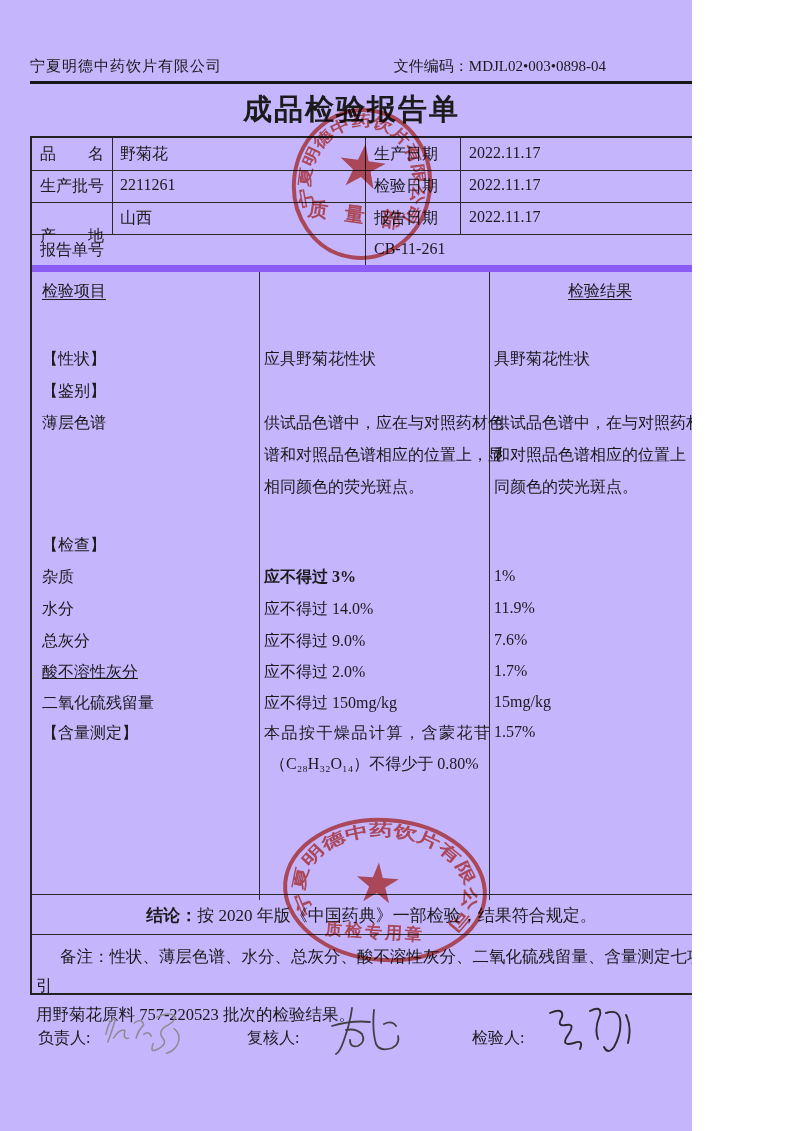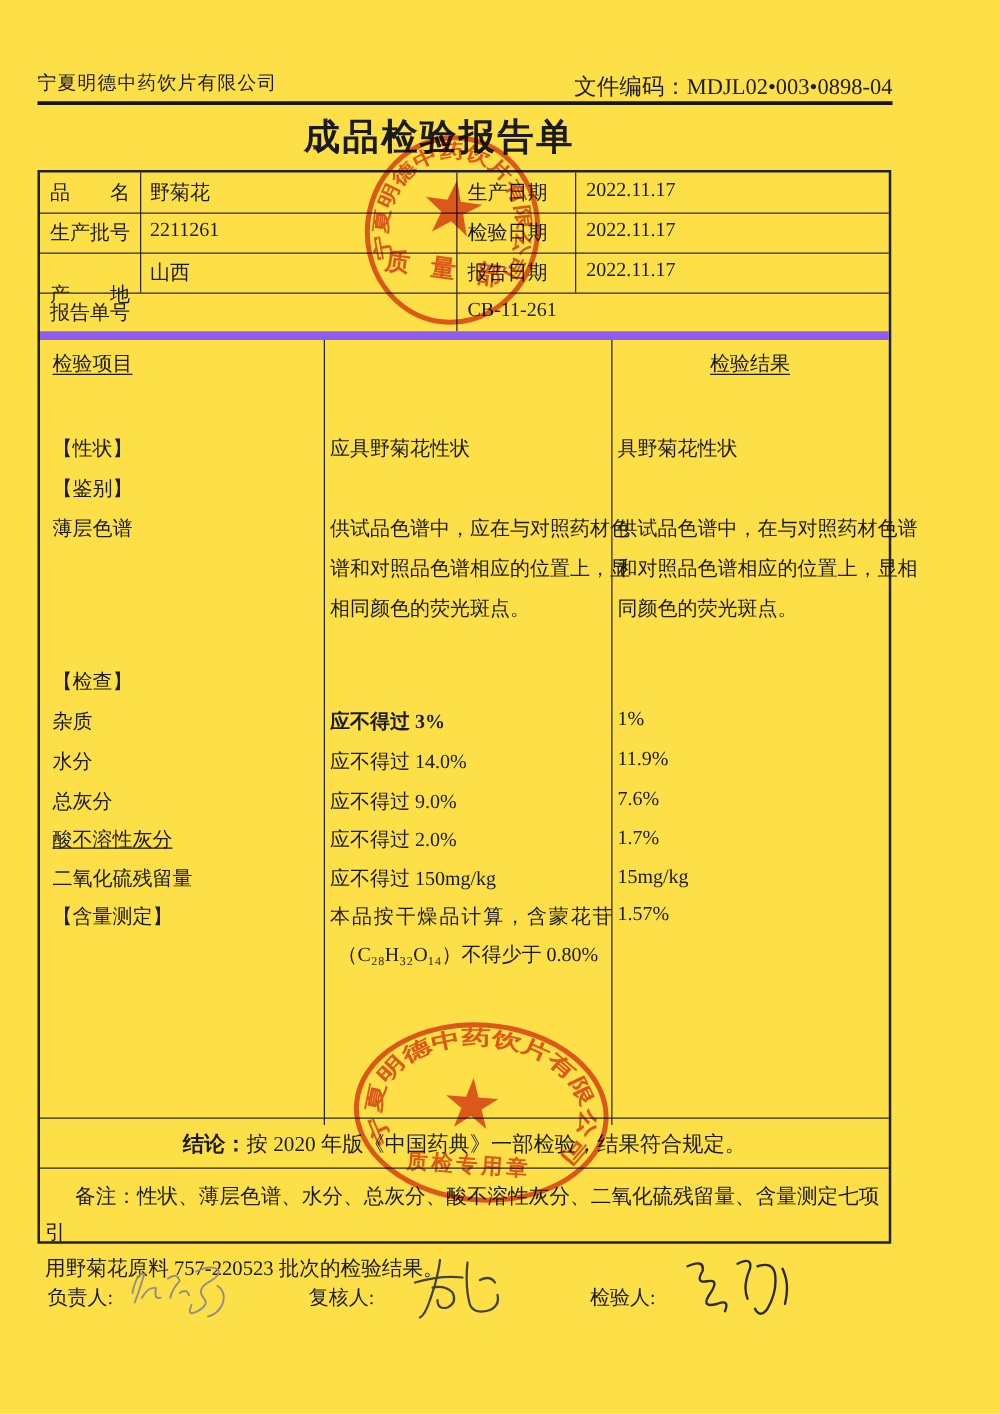--- a/index.html
+++ b/index.html
@@ -1,23 +1,23 @@
 <!DOCTYPE html>
 <html><head>
 <meta charset="utf-8">
 <style>
   html,body{margin:0;padding:0;background:#ffffff;}
   .page{
-    position:relative;width:800px;height:1131px;background:#fde047;overflow:hidden;
+    position:relative;width:692px;height:1131px;background:#c4b5fd;overflow:hidden;
     font-family:"Liberation Serif","DejaVu Serif",serif;color:#1b1b1b;
   }
   .abs{position:absolute;}
   
   .company{left:30px;top:57px;font-size:15px;letter-spacing:1px;}
-  .doccode{top:57px;right:86px;font-size:18px;}
+  .doccode{top:57px;right:86px;font-size:15px;}
   .hrule{left:30px;top:81px;width:684px;height:3px;background:#161616;}
   .title{left:30px;top:90px;width:683px;padding-right:40px;box-sizing:border-box;
          text-align:center;font-size:29px;font-weight:bold;letter-spacing:2px;}
   
   .frame{left:30px;top:136px;width:683px;height:859px;border:2px solid #222;box-sizing:border-box;}
   .sec{position:absolute;left:0;width:679px;}
   .sec-info{top:0;height:127px;}
   .sec-main{top:127px;height:629px;border-top:7px solid #8b5cf6;box-sizing:border-box;}
   .sec-conc{top:756px;height:40px;border-top:1px solid #2a2a2a;box-sizing:border-box;}
   .sec-rem {top:796px;height:63px;border-top:1px solid #2a2a2a;box-sizing:border-box;}

